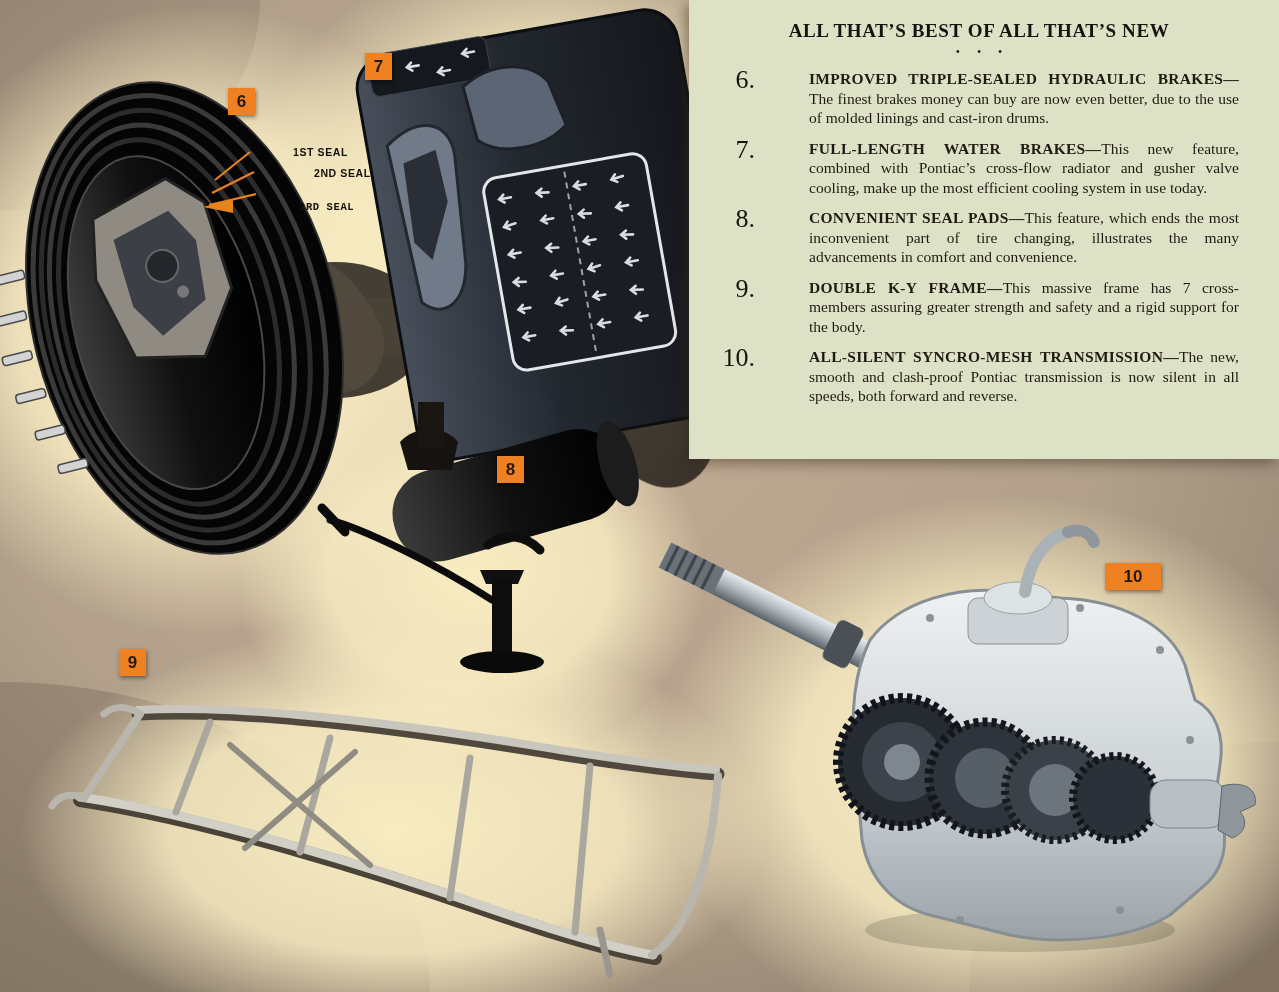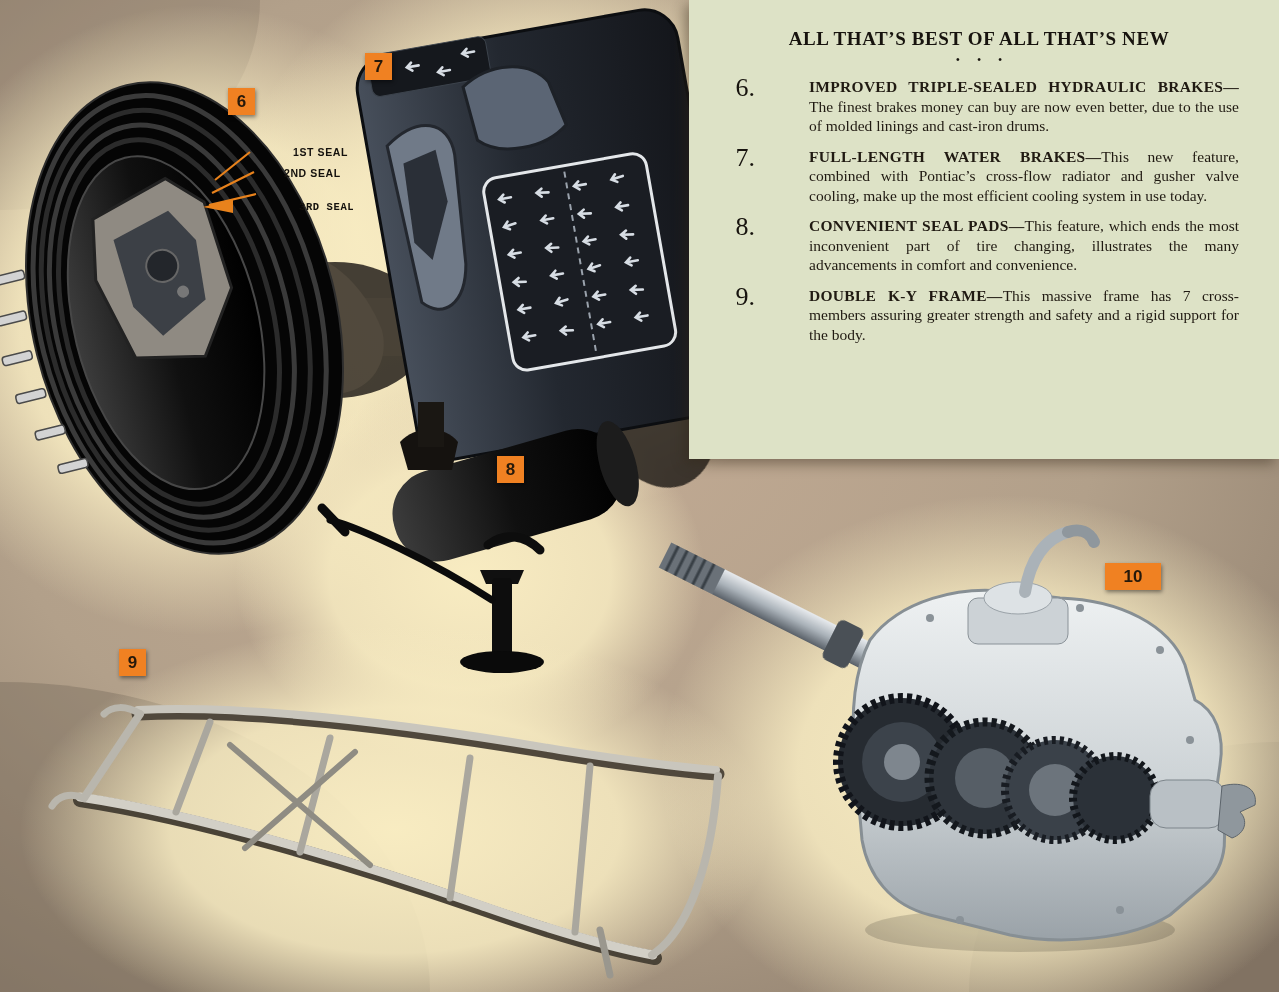--- a/index.html
+++ b/index.html
@@ -4,21 +4,21 @@
 <style>
   * { margin:0; padding:0; box-sizing:border-box; }
   html,body { width:1279px; height:992px; }
   body { font-family:"Liberation Serif", serif; background:#8a7a69; }
   .page { position:relative; width:1279px; height:992px; overflow:hidden; background:#b2a08a; }
   .art { position:absolute; left:0; top:0; }
 
   
   .panel {
     position:absolute; left:689px; top:0; width:590px; height:459px;
-    background:#dde2c6; padding:28px 40px 16px 30px;
+    background:#dde2c6; padding:20px 40px 16px 30px;
     box-shadow:-4px 5px 12px rgba(50,40,25,.45);
   }
   .panel-title { text-align:center; font-weight:bold; font-size:19px; letter-spacing:.6px; color:#17130e; }
   .panel-dots  { text-align:center; font-size:12px; word-spacing:14px; margin:3px 0 9px; color:#17130e; }
   .feature { display:flex; align-items:flex-start; margin-bottom:11px; }
   .feature-num { flex:0 0 46px; text-align:right; padding-right:10px; font-size:26px; line-height:21px; color:#17130e; }
   .feature-text { font-size:15.5px; line-height:1.26; text-align:justify; color:#201a12;margin-left:44px; }
   .feature-text b { letter-spacing:.3px; }
 
   
@@ -33,21 +33,21 @@
   .tag8  { left:497px; top:456px; }
   .tag9  { left:119px; top:649px; }
   .tag10 { left:1105px; top:563px; width:56px; }
 
   
   .seal-label {
     position:absolute; font-family:"Liberation Sans", sans-serif; font-weight:bold;
     font-size:10.5px; letter-spacing:.6px; color:#14110d; white-space:nowrap;margin-left:41px;
   }
   .seal1 { left:252px; top:146px; }
-  .seal2 { left:243px; top:167px;text-align:right; }
+  .seal2 { left:273px; top:167px;text-align:right; }
   .seal3 { left:258px; top:201px;font-family:Liberation Mono, monospace; }
 </style>
 </head>
 <body>
 
 <div class="page">
 
   <svg class="art" width="1279" height="992" viewBox="0 0 1279 992" xmlns="http://www.w3.org/2000/svg">
     <defs>
       <radialGradient id="bg" cx="42%" cy="40%" r="80%">
@@ -280,15 +280,19 @@
     <div class="feature">
       <span class="feature-num">8.</span>
       <p class="feature-text"><b>CONVENIENT SEAL PADS—</b><span>This feature, which ends the most inconvenient part of tire changing, illustrates the many advancements in comfort and convenience.</span></p>
     </div>
 
     <div class="feature">
       <span class="feature-num">9.</span>
       <p class="feature-text"><b>DOUBLE K-Y FRAME—</b><span>This massive frame has 7 cross-members assuring greater strength and safety and a rigid support for the body.</span></p>
     </div>
 
+    <div class="feature">
+      <span class="feature-num">10.</span>
+      <p class="feature-text"><b>ALL-SILENT SYNCRO-MESH TRANSMISSION—</b><span>The new, smooth and clash-proof Pontiac transmission is now silent in all speeds, both forward and reverse.</span></p>
+    </div>
   </div>
 
 </div>
 
 </body></html>

